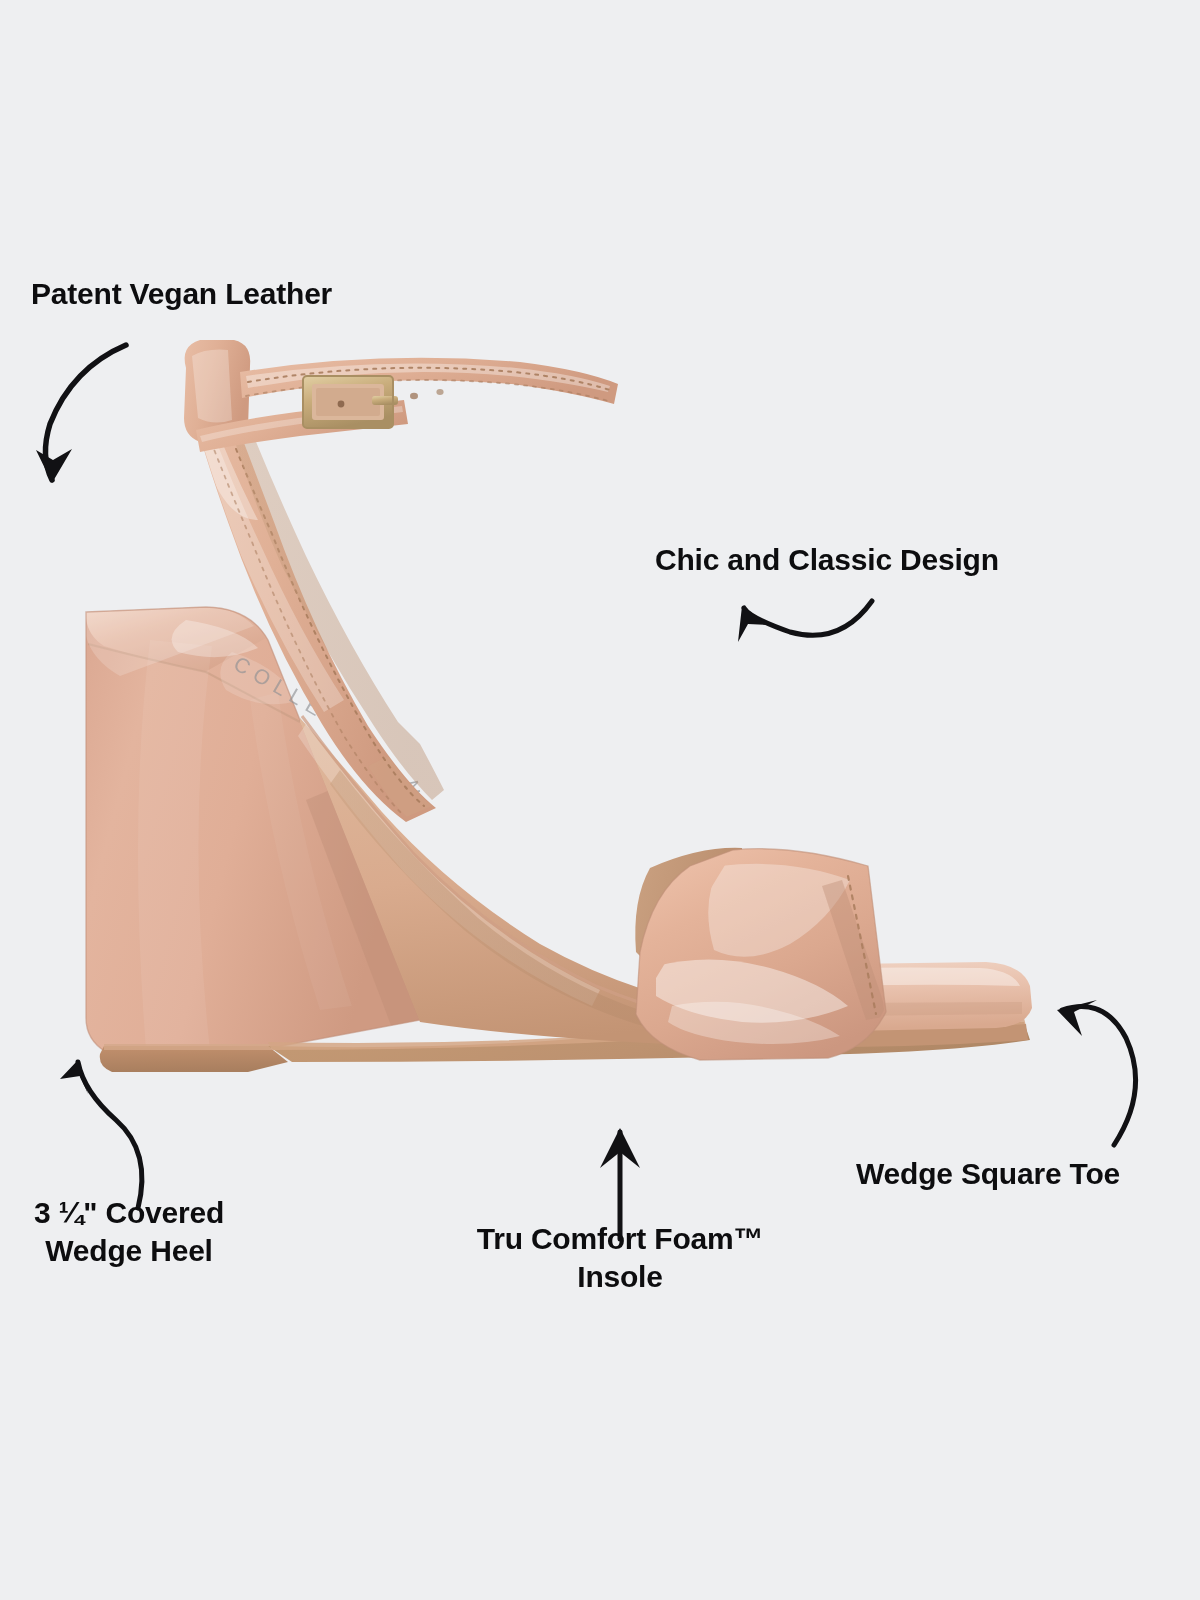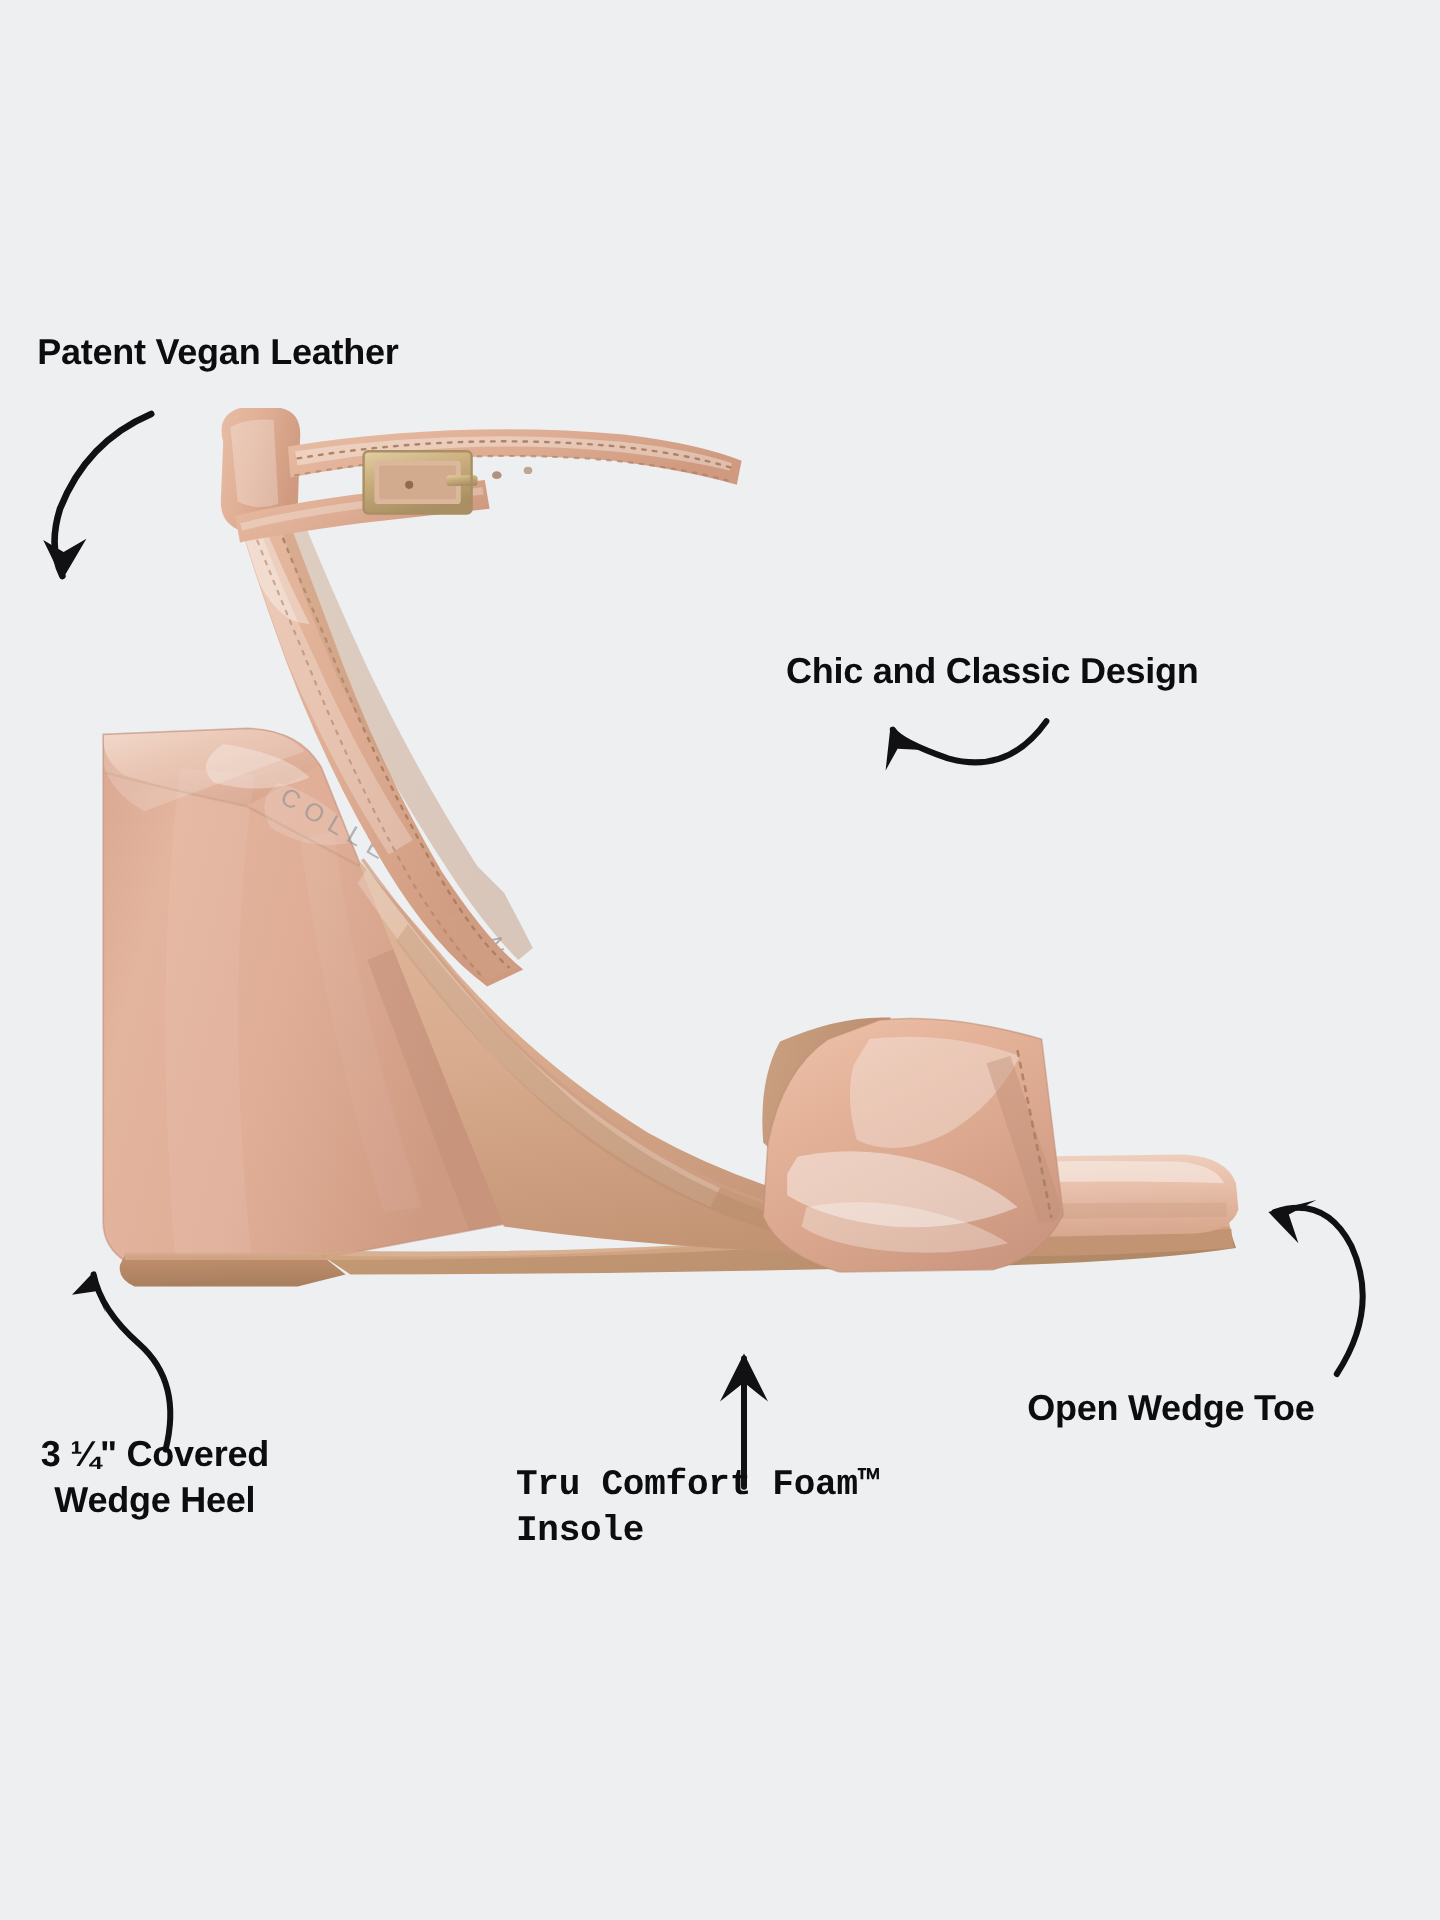--- a/index.html
+++ b/index.html
@@ -24,21 +24,21 @@
     color: #0d0d0f;
     font-weight: bold;
     font-size: 30px;
     line-height: 1.26;
     letter-spacing: -0.2px;
     white-space: pre-line;
   }
   #label-patent       { left: 31px;  top: 275px; }
   #label-chic         { left: 655px; top: 541px; }
   #label-wedge        { left: 14px;  top: 1194px; width: 230px; text-align: center; }
-  #label-insole       { left: 430px; top: 1220px; width: 330px; text-align: left; font-family: Liberation Mono, monospace; }
+  #label-insole       { left: 455px; top: 1220px; width: 330px; text-align: center; }
   #label-toe          { left: 856px; top: 1155px; }
 
   .arrow-layer, .shoe-layer {
     position: absolute;
     left: 0;
     top: 0;
     width: 1200px;
     height: 1600px;
     pointer-events: none;
   }
@@ -251,14 +251,14 @@
   <div class="annotation-label" id="label-chic">Chic and Classic Design</div>
 
   <div class="annotation-label" id="label-patent">Patent Vegan Leather</div>
 
   <div class="annotation-label" id="label-wedge">3 ¼" Covered
 Wedge Heel</div>
 
   <div class="annotation-label" id="label-insole">Tru Comfort Foam™
 Insole</div>
 
-  <div class="annotation-label" id="label-toe">Open Wedge Toe</div>
+  <div class="annotation-label" id="label-toe">Wedge Square Toe</div>
 </div>
 
 </body></html>

